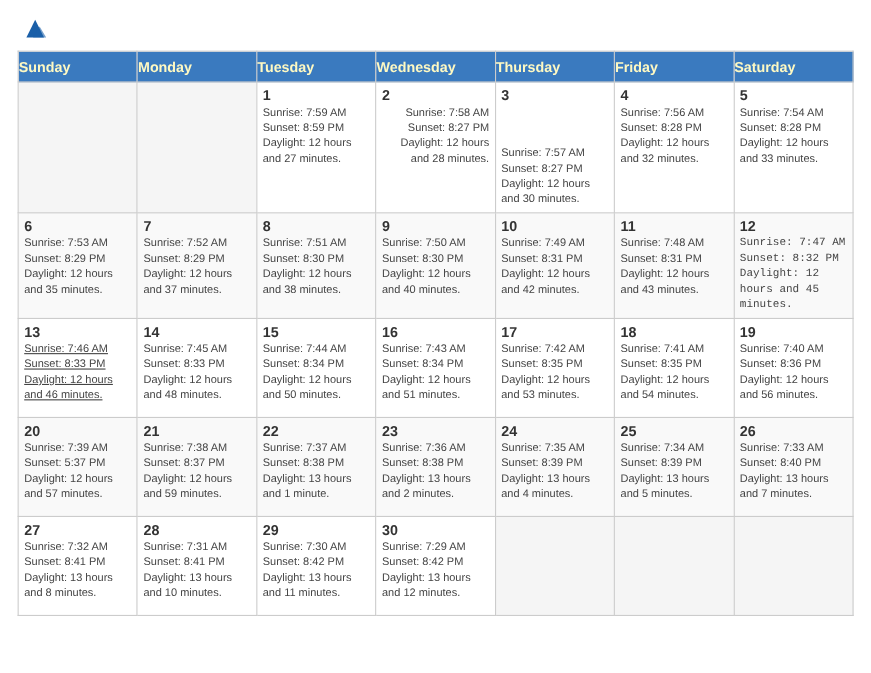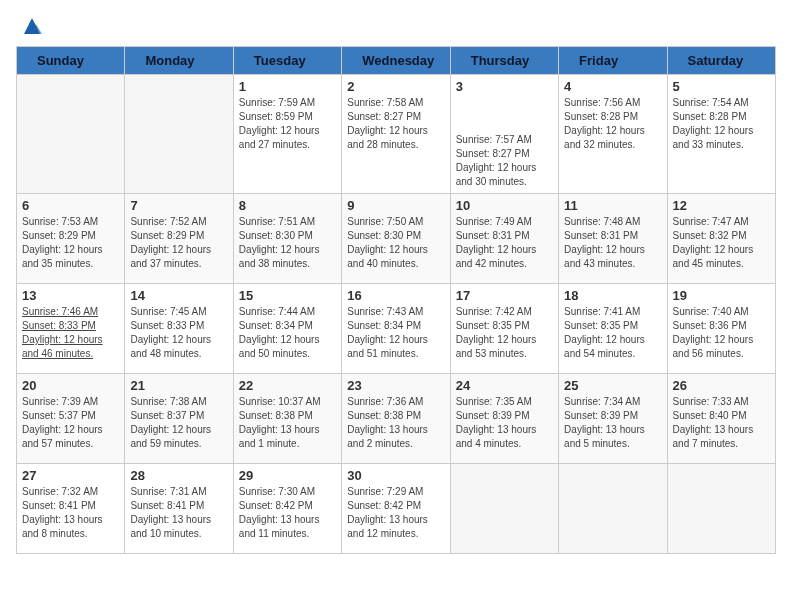--- a/index.html
+++ b/index.html
@@ -51,24 +51,24 @@
       font-size: 14px;
       color: #555;
     }
     table {
       width: 100%;
       border-collapse: collapse;
       table-layout: fixed;
     }
     thead tr th {
       background-color: #3a7abf;
-      color: #0f172a;
+      color: #fef9c3;
       font-size: 13px;
       font-weight: bold;
-      padding: 6px 20px;
+      padding: 6px 0;
       text-align: left;
       border: 1px solid #ccc;
     }
     tbody tr td {
       vertical-align: top;
       border: 1px solid #ccc;
       padding: 4px 5px;
       font-size: 10.5px;
       color: #333;
       height: 90px;
@@ -130,21 +130,21 @@
         <td class="empty-cell"></td>
         <td class="empty-cell"></td>
         <td>
           <span class="day-num">1</span>
           <div class="cell-text" style="white-space: pre-line;">Sunrise: 7:59 AM
 Sunset: 8:59 PM
 Daylight: 12 hours and 27 minutes.</div>
         </td>
         <td>
           <span class="day-num">2</span>
-          <div class="cell-text" style="white-space: pre-line;">Sunrise: 7:58 AM
+          <div class="cell-text" style="white-space: pre-line; text-align: right;">Sunrise: 7:58 AM
 Sunset: 8:27 PM
 Daylight: 12 hours and 28 minutes.</div>
         </td>
         <td>
           <span class="day-num">3</span>
           <div class="cell-text" style="white-space: pre-line; margin-top: 39px;">Sunrise: 7:57 AM
 Sunset: 8:27 PM
 Daylight: 12 hours and 30 minutes.</div>
         </td>
         <td>
@@ -192,21 +192,21 @@
 Daylight: 12 hours and 42 minutes.</div>
         </td>
         <td>
           <span class="day-num">11</span>
           <div class="cell-text" style="white-space: pre-line;">Sunrise: 7:48 AM
 Sunset: 8:31 PM
 Daylight: 12 hours and 43 minutes.</div>
         </td>
         <td>
           <span class="day-num">12</span>
-          <div class="cell-text" style="white-space: pre-line;">Sunrise: 7:47 AM
+          <div class="cell-text" style="white-space: pre-line; font-family: Liberation Mono, monospace;">Sunrise: 7:47 AM
 Sunset: 8:32 PM
 Daylight: 12 hours and 45 minutes.</div>
         </td>
       </tr>
       <tr>
         <td>
           <span class="day-num">13</span>
           <div class="cell-text" style="white-space: pre-line; text-decoration: underline;">Sunrise: 7:46 AM
 Sunset: 8:33 PM
 Daylight: 12 hours and 46 minutes.</div>
@@ -256,21 +256,21 @@
 Daylight: 12 hours and 57 minutes.</div>
         </td>
         <td>
           <span class="day-num">21</span>
           <div class="cell-text" style="white-space: pre-line;">Sunrise: 7:38 AM
 Sunset: 8:37 PM
 Daylight: 12 hours and 59 minutes.</div>
         </td>
         <td>
           <span class="day-num">22</span>
-          <div class="cell-text" style="white-space: pre-line;">Sunrise: 10:37 AM
+          <div class="cell-text" style="white-space: pre-line;">Sunrise: 7:37 AM
 Sunset: 8:38 PM
 Daylight: 13 hours and 1 minute.</div>
         </td>
         <td>
           <span class="day-num">23</span>
           <div class="cell-text" style="white-space: pre-line;">Sunrise: 7:36 AM
 Sunset: 8:38 PM
 Daylight: 13 hours and 2 minutes.</div>
         </td>
         <td>

